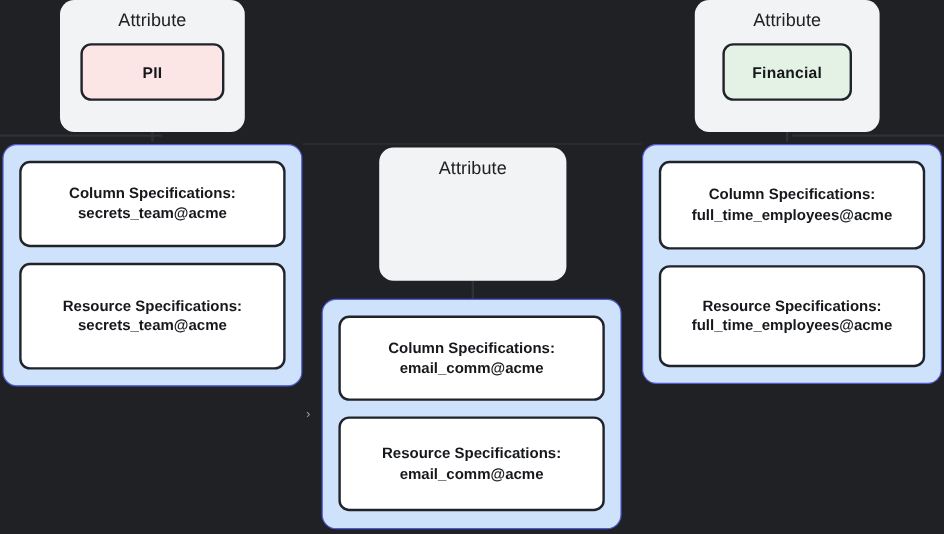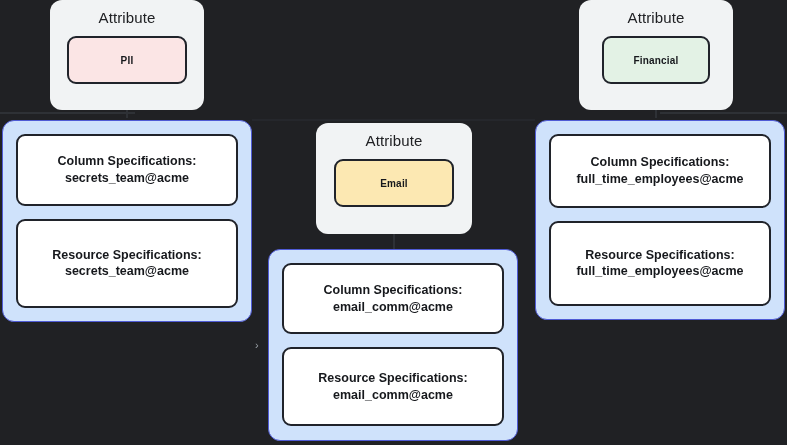--- a/index.html
+++ b/index.html
@@ -51,21 +51,21 @@
     margin-bottom: 9px;
     font-weight: 400;
   }
   .attr-chip {
     border: 2.5px solid #20232a;
     border-radius: 9px;
     box-sizing: border-box;
     display: flex;
     align-items: center;
     justify-content: center;
-    font-size: 10px;
+    font-size: 13px;
     font-weight: bold;
     color: #16181c;
     letter-spacing: .2px;
   }
 
   
   .spec-group {
     position: absolute;
     background: #cfe2fb;
     border: 1.5px solid #4f5bd5;
@@ -130,21 +130,20 @@
     <div class="attr-chip" style="background:#fbe5e5; width:120px; height:48px;">PII</div>
   </div>
 
   <div class="attr-card" style="left:579px; top:0px; width:154px; height:110px;">
     <div class="attr-card-title">Attribute</div>
     <div class="attr-chip" style="background:#e3f2e5; width:108px; height:48px;">Financial</div>
   </div>
 
   <div class="attr-card" style="left:316px; top:123px; width:156px; height:111px;">
     <div class="attr-card-title">Attribute</div>
-    <div class="attr-chip" style="background:#fce8b2; width:120px; height:48px;">Email</div>
   </div>
 
   <div class="spec-group" style="left:2px; top:120px; width:250px; height:202px;">
 
     <div class="spec-box" style="height:72px;">
       <span class="spec-line">Column Specifications:</span>
       <span class="spec-line">secrets_team@acme</span>
     </div>
 
     <div class="spec-box" style="height:90px;">

